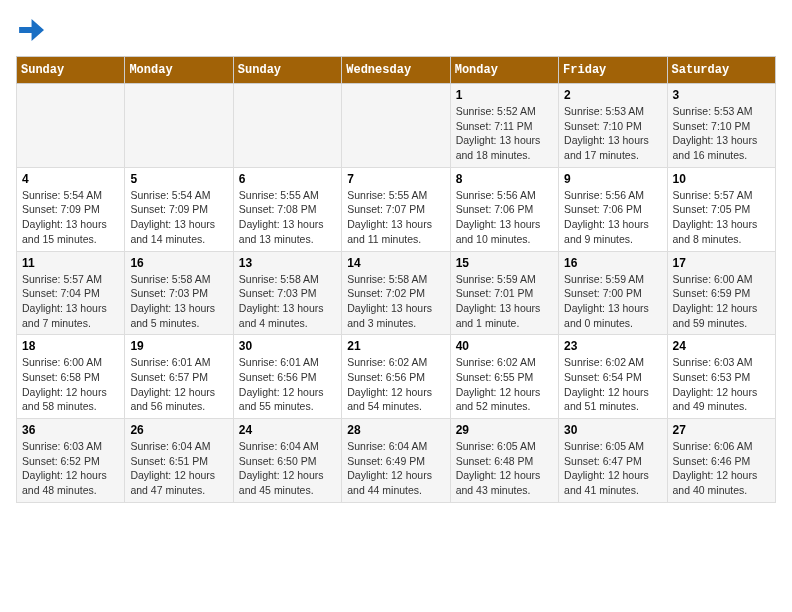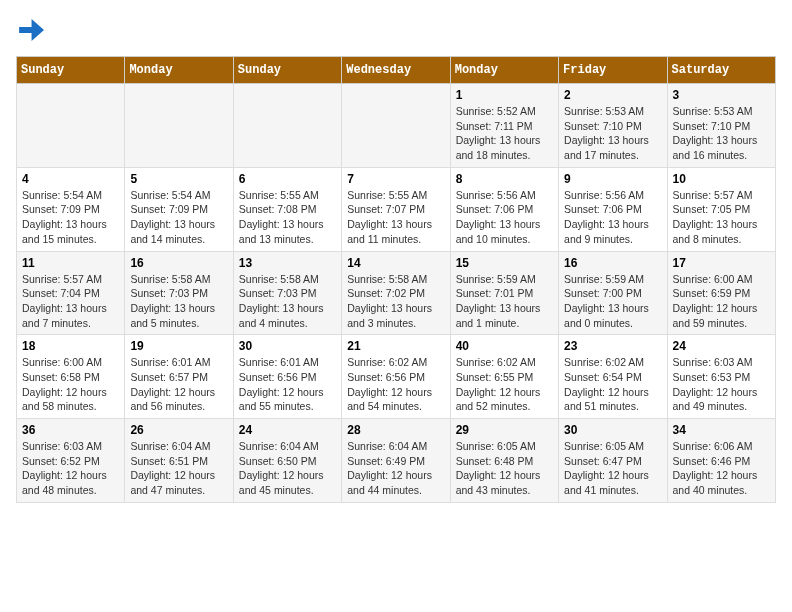--- a/index.html
+++ b/index.html
@@ -342,21 +342,21 @@
 and 43 minutes.</div>
         </td>
         <td>
           <span class="day-num">30</span>
           <div class="day-info" style="white-space: pre-line;">Sunrise: 6:05 AM
 Sunset: 6:47 PM
 Daylight: 12 hours
 and 41 minutes.</div>
         </td>
         <td>
-          <span class="day-num">34</span>
+          <span class="day-num">27</span>
           <div class="day-info" style="white-space: pre-line;">Sunrise: 6:06 AM
 Sunset: 6:46 PM
 Daylight: 12 hours
 and 40 minutes.</div>
         </td>
       </tr>
     </tbody>
 </table>
 
 </body></html>

